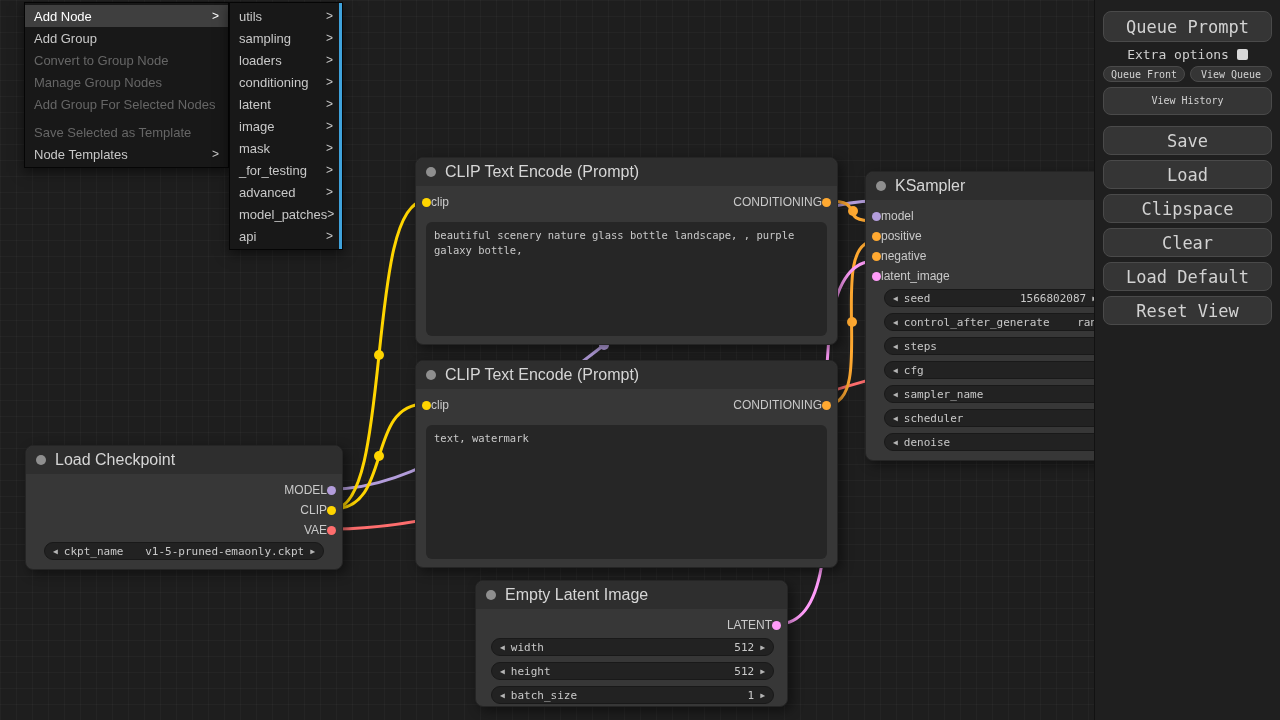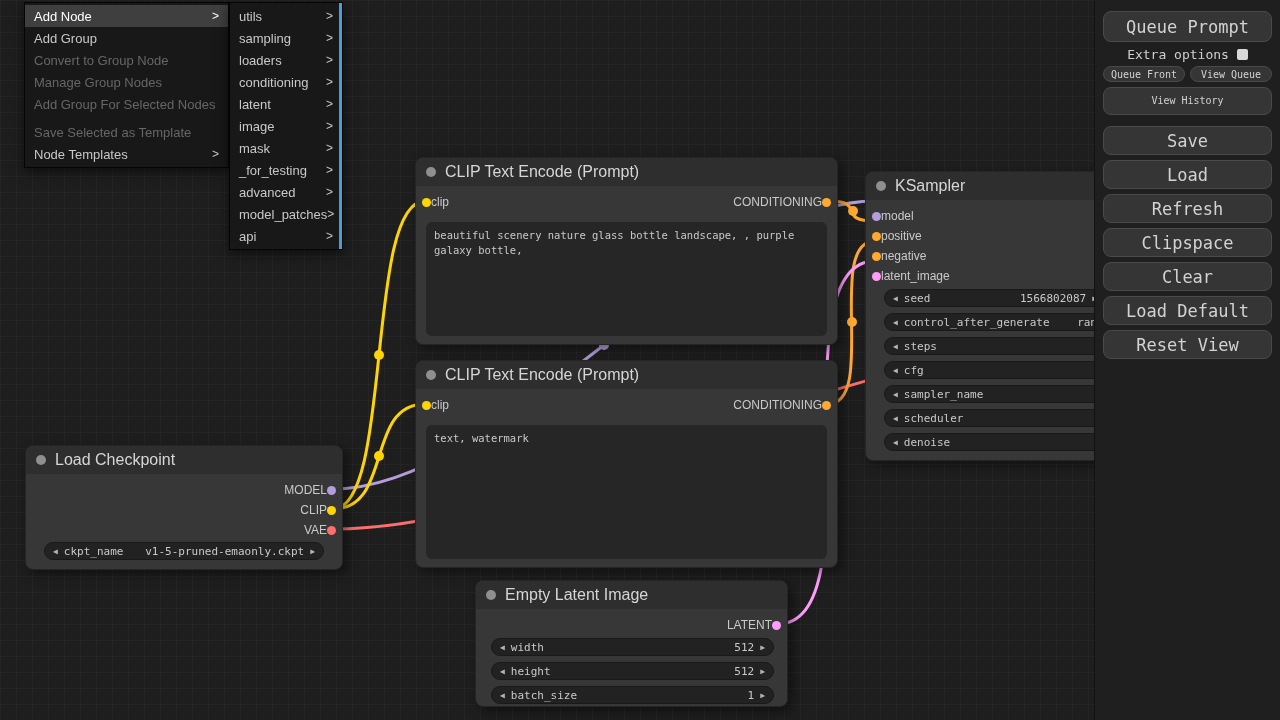--- a/index.html
+++ b/index.html
@@ -265,21 +265,20 @@
     <div class="small-row">
       <button class="btn small">Queue Front</button>
       <button class="btn small">View Queue</button>
     </div>
     <div class="vh-row">
       <button class="btn small vh">View History</button>
     </div>
     <div class="stack">
       <button class="btn big">Save</button>
       <button class="btn big">Load</button>
-      <button class="btn big">Refresh</button>
       <button class="btn big">Clipspace</button>
       <button class="btn big">Clear</button>
       <button class="btn big">Load Default</button>
       <button class="btn big">Reset View</button>
     </div>
   </div>
 
   <div class="ctx ctx-main">
     <div class="ctx-item highlighted">
       <span>Add Node</span>

